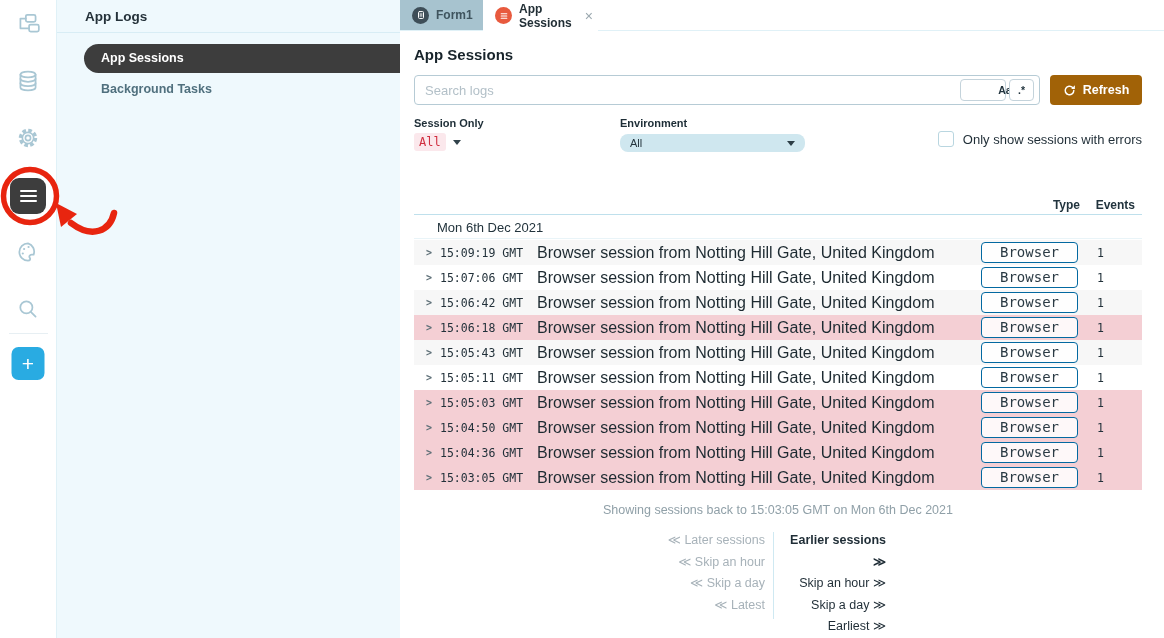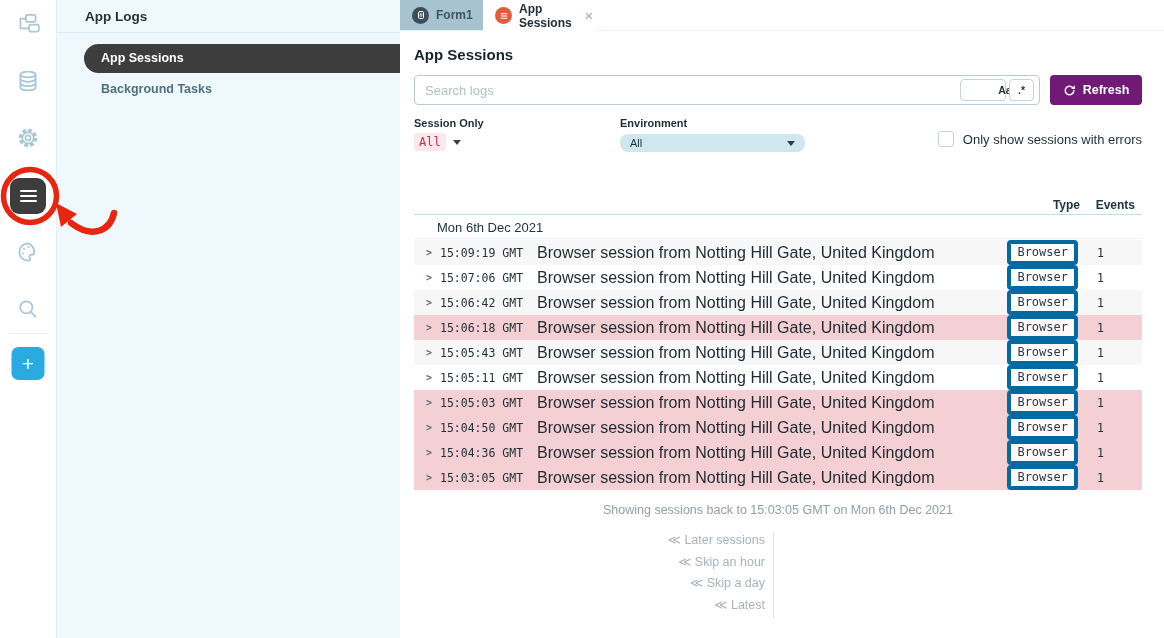--- a/index.html
+++ b/index.html
@@ -53,21 +53,21 @@
     border-radius:4px; background:#fff; }
   .search-box input { position:absolute; left:0; top:0; width:100%; height:100%; border:none; outline:none;
     background:transparent; padding:0 70px 0 10px; font-size:13px; color:#3a4a52;
     font-family:"Liberation Sans", sans-serif; }
   .search-box input::placeholder { color:#b3c0c8; }
   .mini-btn { position:absolute; top:3px; width:25px; height:22px; border:1px solid #c4d3db; border-radius:4px;
     background:#fff; font-size:10.5px; font-weight:bold; color:#22343e;
     display:flex; align-items:center; justify-content:center; }
   .mini-aa { right:33px;padding-left:44px; }
   .mini-regex { right:5px; }
-  .refresh-btn { position:absolute; left:636px; top:0; width:92px; height:30px; background:#701a75;
+  .refresh-btn { position:absolute; left:636px; top:0; width:92px; height:30px; background:#a16207;
     border:none; border-radius:4px; color:#fff; font-weight:bold; font-size:12.5px;
     display:flex; align-items:center; justify-content:center; gap:7px; }
 
   .filter-label { position:absolute; top:86px; font-size:11px; font-weight:bold; color:#1d2d36; }
   .lab-types { left:14px; } .lab-env { left:220px; }
   .types-pill { position:absolute; left:14px; top:102px; display:flex; align-items:center; gap:7px; }
   .pill { background:#fbe8ec; color:#d02e3f; font-size:12px; padding:2px 5px; border-radius:3px; }
   .cgev, .chev-down { width:0; height:0; border-left:4.5px solid transparent; border-right:4.5px solid transparent;
     border-top:5.5px solid #31424b; }
   .env-select { position:absolute; left:220px; top:103px; width:185px; height:18px; background:#cfe7ef;
@@ -87,22 +87,22 @@
     padding-left:23px; }
 
   .rows { position:absolute; left:14px; top:209px; width:728px; }
   .row { display:flex; align-items:center; height:25px; background:#fff; }
   .row.odd { background:#f7f7f7; }
   .row.err { background:#f4cfd4; }
   .chev { width:14px; margin-left:12px; color:#5f7078; font-size:10px; font-weight:bold; }
   .time { width:97px; font-size:11.5px; color:#22313a; }
   .desc { flex:1; font-size:16px; color:#1d2a31; }
   .type-col { width:80px; display:flex; justify-content:flex-end; padding-right:6px; }
-  .badge { font-size:12px; color:#2a3a44; background:rgba(255,255,255,.85); border:4px solid #0369a1;
-    border-radius:4px; padding:2px 6px; line-height:1.1; }
+  .badge { font-size:14px; color:#2a3a44; background:rgba(255,255,255,.85); border:1px solid #0369a1;
+    border-radius:4px; padding:2px 18px; line-height:1.1; }
   .events-col { width:58px; padding-left:13px; font-size:11.5px; color:#22313a; }
 
   .summary { position:absolute; left:14px; top:472px; width:728px; text-align:center;
     font-size:12.5px; color:#90a0a8; }
 
   .pager { position:absolute; left:0; top:499px; display:flex; font-size:12.5px; line-height:21.5px; }
   .pager .col-left { margin-left:225px; width:140px; text-align:right; color:#a7b2b9; }
   .pager .vdiv { width:1px; height:87px; background:#cfe9f2; margin:2px 8px 0 8px; }
   .pager .col-right { width:104px; text-align:right; color:#1f2d36; }
   .pager .col-right .first { font-weight:bold; }
@@ -337,14 +337,20 @@
   <div class="summary">Showing sessions back to 15:03:05 GMT on Mon 6th Dec 2021</div>
 
   <div class="pager">
     <div class="col-left">
       <a><span>≪</span> <span>Later sessions</span></a>
       <a><span>≪</span> <span>Skip an hour</span></a>
       <a><span>≪</span> <span>Skip a day</span></a>
       <a><span>≪</span> <span>Latest</span></a>
     </div>
     <div class="vdiv"></div>
+    <div class="col-right">
+      <a class="first"><span>Earlier sessions</span> <span>≫</span></a>
+      <a><span>Skip an hour</span> <span>≫</span></a>
+      <a><span>Skip a day</span> <span>≫</span></a>
+      <a><span>Earliest</span> <span>≫</span></a>
+    </div>
   </div>
 </div>
 
 </body></html>

